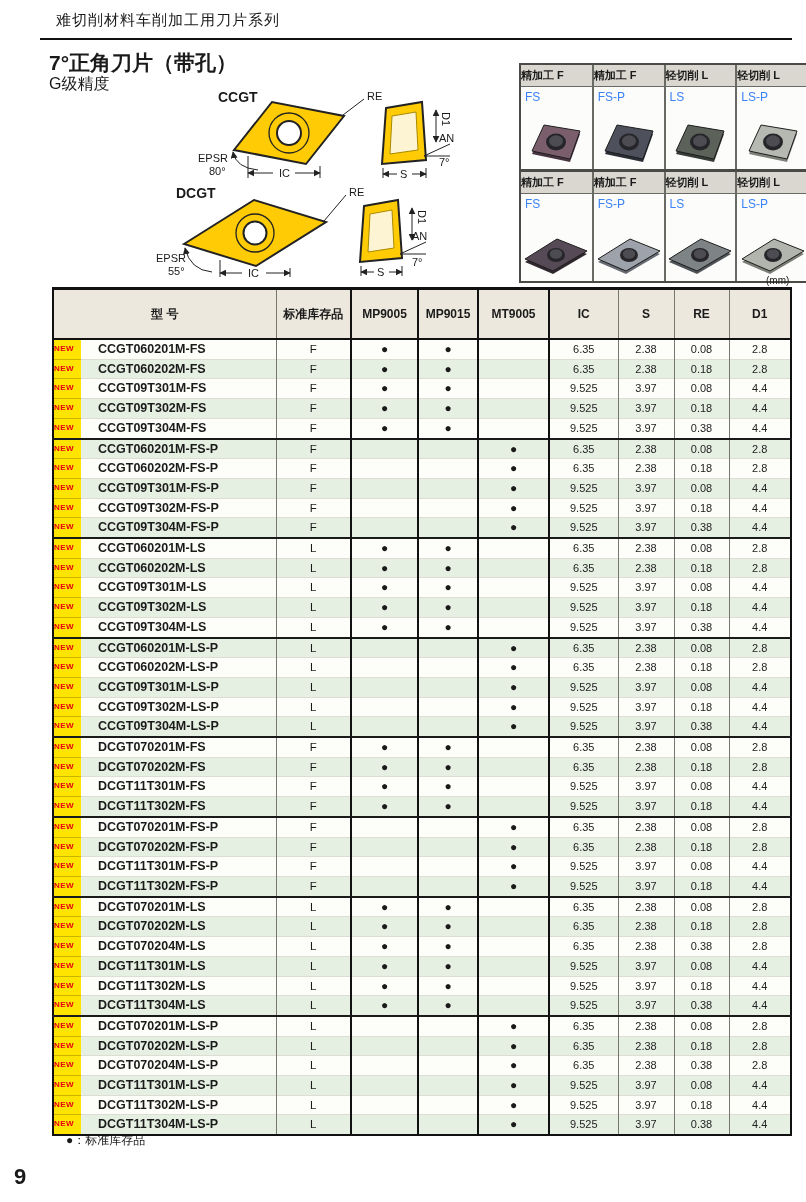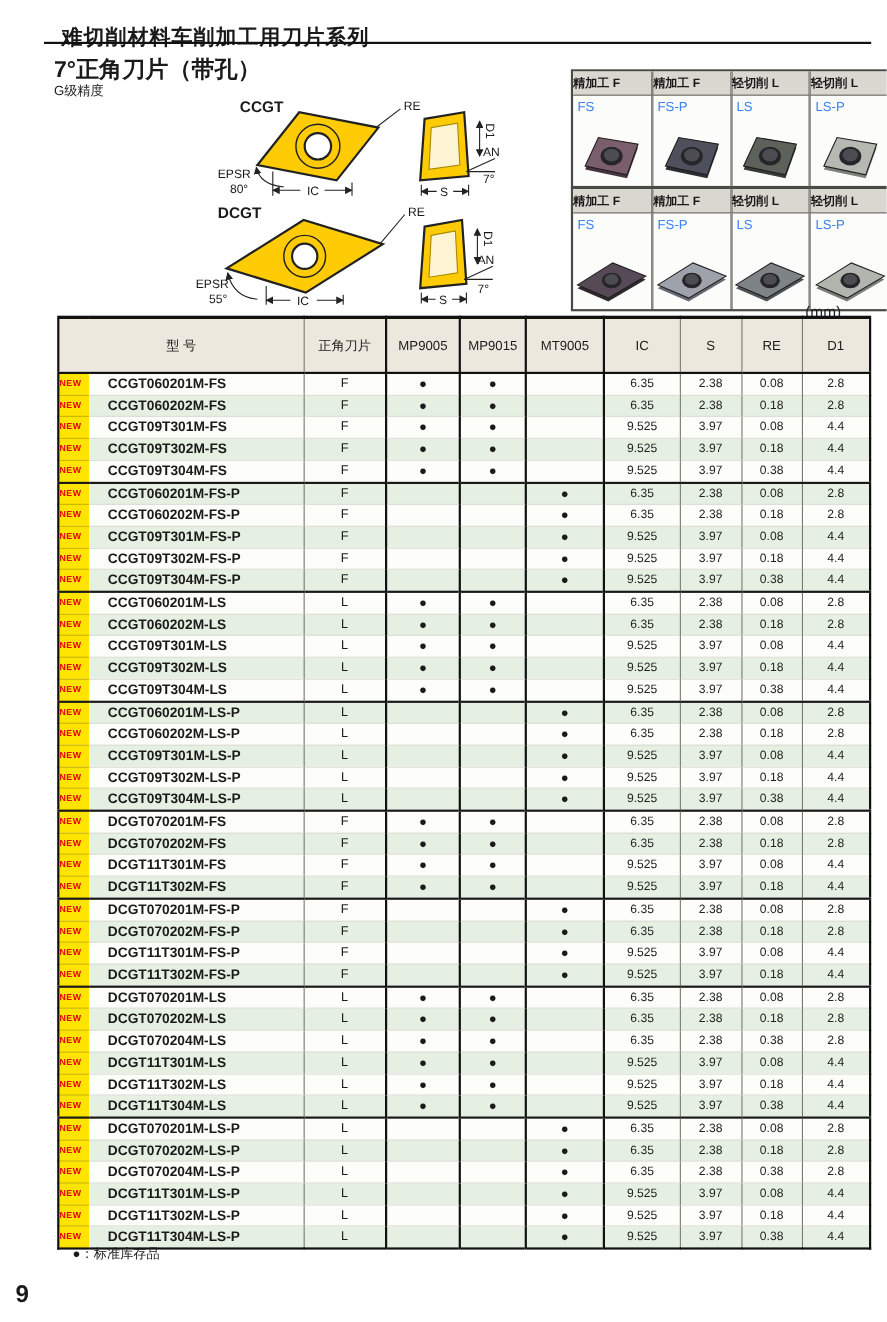--- a/index.html
+++ b/index.html
@@ -1,25 +1,25 @@
 <!DOCTYPE html>
 <html><head>
 <meta charset="utf-8">
 <style>
   html,body{margin:0;padding:0;}
   body{
     width:806px;height:1202px;position:relative;overflow:hidden;
     background:#ffffff;font-family:"Liberation Sans", sans-serif;color:#1a1a1a;
   }
   
-  .series-title{position:absolute;left:56px;top:21px;font-size:19px;font-weight:bold;letter-spacing:1px;}
+  .series-title{position:absolute;left:56px;top:11px;font-size:15px;font-weight:normal;letter-spacing:1px;}
   .title-rule{position:absolute;left:40px;top:38px;width:752px;height:2px;background:#111;}
   .product-title{position:absolute;left:49px;top:49px;font-size:21px;font-weight:bold;}
-  .grade-note{position:absolute;left:49px;top:74px;font-size:12px;}
-  .unit-note{position:absolute;left:732px;top:275px;font-size:14px;color:#222;}
+  .grade-note{position:absolute;left:49px;top:74px;font-size:16px;}
+  .unit-note{position:absolute;left:766px;top:275px;font-size:10px;color:#222;}
 
   
   .diagram{position:absolute;}
   .diagram svg{display:block;}
   .diag-label{font-size:14px;font-weight:bold;fill:#1a1a1a;}
   .dim-label{font-size:11px;fill:#1a1a1a;}
   .dim-line{stroke:#222;stroke-width:1;fill:none;}
 
   
   .photo-grid{position:absolute;left:519px;width:287px;display:grid;
@@ -29,21 +29,21 @@
   .pg-head:first-child{border-left:none;} .pg-head:nth-child(4){border-right:none;}
   .pg-cell{position:relative;border:1px solid #6a6a64;border-top:none;border-bottom:none;}
   .pg-cell.first{border-left:none;} .pg-cell.last{border-right:none;}
   .grid-1 .pg-cell{height:82px;} .grid-2 .pg-cell{height:87px;}
   .pg-label{position:absolute;left:4px;top:3px;font-size:12px;color:#3b82f6;}
   .pg-photo{position:absolute;left:50%;bottom:4px;transform:translateX(-50%);}
 
   
   .spec-table{position:absolute;left:52px;top:287px;width:738px;border-collapse:collapse;
     table-layout:fixed;border:2px solid #111;border-top:3px solid #111;}
-  .spec-table th{background:#ece8dd;height:48px;font-size:12px;font-weight:normal;
+  .spec-table th{background:#ece8dd;height:48px;font-size:12px;font-weight:bold;
     text-align:center;border-bottom:2px solid #111;padding:0;}
   .spec-table td{padding:0;height:18.7px;line-height:18.7px;text-align:center;
     background:#fdfdfa;border-top:1px solid #ddddd4;}
   .b-thin{border-right:1px solid #77776f;}
   .b-thick{border-right:2px solid #111;}
   tr.alt td{background:#e6f0e2;}
   tr.group-start td{border-top:2px solid #1a1a1a;}
   td.c-new{background:#ffe400 !important;border-top-color:#c9b400;}
   tr.group-start td.c-new{border-top:2px solid #1a1a1a;}
   .new-badge{display:block;color:#e60012;font-weight:bold;font-size:8px;letter-spacing:.5px;
@@ -97,21 +97,21 @@
     <line class="dim-line" x1="187" y1="88" x2="201" y2="88" marker-start="url(#arr-c)"></line>
     <line class="dim-line" x1="216" y1="88" x2="230" y2="88" marker-end="url(#arr-c)"></line>
     <text class="dim-label" x="204" y="92">S</text>
     <line class="dim-line" x1="228" y1="70" x2="254" y2="58"></line>
     <line class="dim-line" x1="228" y1="70" x2="254" y2="70"></line>
     <text class="dim-label" x="243" y="56">AN</text>
     <text class="dim-label" x="243" y="80">7°</text>
   </svg>
 </div>
 
-<div class="diagram" style="left:176px;top:182px;">
+<div class="diagram" style="left:154px;top:182px;">
   <svg width="278" height="100" viewBox="0 0 278 100">
     <defs>
       <marker id="arr-d" viewBox="0 0 10 10" refX="9" refY="5" markerWidth="7" markerHeight="7" orient="auto-start-reverse">
         <path d="M0,0 L10,5 L0,10 z" fill="#222"></path>
       </marker>
     </defs>
     <text class="diag-label" x="22" y="16">DCGT</text>
 
     <polygon points="30,62 100,18 172,40 102,84" fill="#ffcb05" stroke="#222" stroke-width="2"></polygon>
     <circle cx="101" cy="51" r="19" fill="none" stroke="#222" stroke-width="1.3"></circle>
@@ -242,21 +242,21 @@
       <col style="width:60px">
       <col style="width:71px">
     <col style="width:69px">
       <col style="width:56px">
       <col style="width:55px">
       <col style="width:62px">
   </colgroup>
   <thead>
     <tr>
       <th colspan="2" class="b-thin">型 号</th>
-      <th class="b-thick">正角刀片</th>
+      <th class="b-thick">标准库存品</th>
       <th class="b-thick">MP9005</th>
       <th class="b-thick">MP9015</th>
       <th class="b-thick">MT9005</th>
       <th class="b-thin">IC</th>
       <th class="b-thin">S</th>
       <th class="b-thin">RE</th>
       <th>D1</th>
     </tr>
   </thead>
   <tbody id="table-body">

